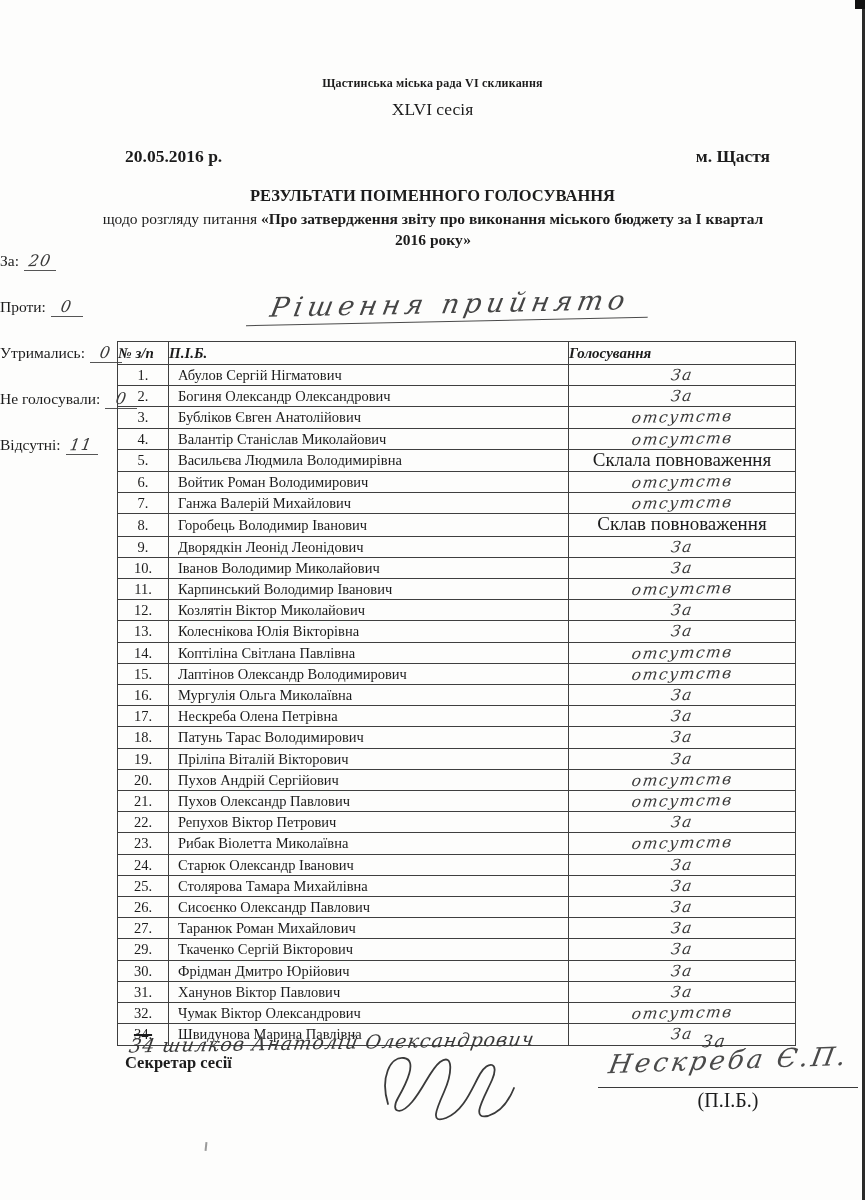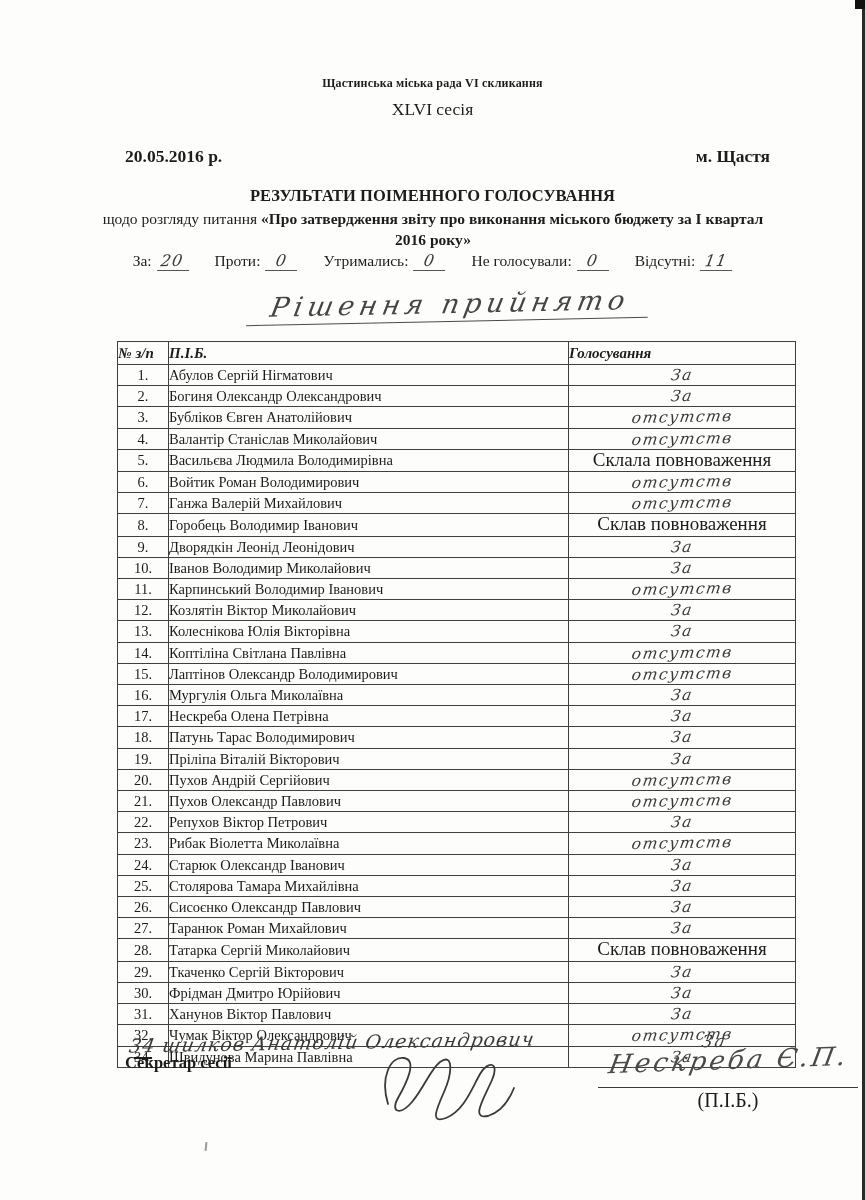--- a/index.html
+++ b/index.html
@@ -12,21 +12,21 @@
   .scan-edge-right{position:absolute; left:862px; top:0; width:3px; height:1200px; background:#2a2a2a;}
   .scan-corner{position:absolute; left:855px; top:0; width:10px; height:9px; background:#111;}
   .scan-tick{position:absolute; left:205px; top:1142px; width:2px; height:9px; background:#9a9a9a; transform:rotate(6deg);}
 
   .council-title{position:absolute; left:0; top:76px; width:865px; text-align:center; font-weight:bold; font-size:12px; letter-spacing:.2px;}
   .session-title{position:absolute; left:0; top:99px; width:865px; text-align:center; font-weight:normal; font-size:17.5px;}
   .date-row{position:absolute; left:125px; top:146px; width:645px; display:flex; justify-content:space-between; font-weight:bold; font-size:17.5px;}
   .main-heading{position:absolute; left:0; top:186px; width:865px; text-align:center; font-weight:bold; font-size:16.5px;}
   .subject{position:absolute; left:88px; top:208px; width:690px; text-align:center; font-size:15.5px; line-height:21px;}
   .subject b{font-weight:bold;}
-  .tally{position:absolute; left:0; top:251px; width:865px; display:flex; justify-content:center; gap:26px; font-size:15.5px;}
+  .tally{position:absolute; left:0; top:251px; width:865px; display:flex; justify-content:center; gap:26px; font-size:15.5px;flex-direction:column;}
   .tally-item{display:flex; align-items:baseline; gap:5px;}
   .tally-value{display:inline-block; min-width:32px; text-align:center; border-bottom:1.2px solid #555;}
 
   .hand{
     font-family:"DejaVu Serif", serif; font-style:italic; color:#3a3a3a;
     transform:skewX(-10deg) rotate(-1deg); display:inline-block;
   }
   .hand-num{font-size:16px; letter-spacing:1px;}
 
   .decision{
@@ -42,21 +42,21 @@
   }
   .vote-table col.c-num{width:51px;}
   .vote-table col.c-name{width:400px;}
   .vote-table col.c-vote{width:227px;}
   .vote-table th, .vote-table td{
     border:1.4px solid #3f3f3f; padding:0; height:20.2px; line-height:20.2px;
     overflow:visible; white-space:nowrap;
   }
   .vote-table th{height:22px; line-height:22px; font-weight:bold; font-style:italic; text-align:left; font-size:15px;}
   td.cell-num{text-align:center;}
-  td.cell-name{text-align:left;}
+  td.cell-name{padding-left:9px; text-align:left;}
   td.cell-vote{text-align:center;}
   td.cell-vote .hand{font-size:15.5px; letter-spacing:1.5px;}
   td.cell-vote .print{font-size:19px;}
   .struck{text-decoration:line-through; text-decoration-thickness:1.5px;}
 
   .extra-row{position:absolute; left:130px; top:1031px; width:665px; height:26px;}
   .extra-name{position:absolute; left:0; top:0; font-size:19px; letter-spacing:1px;}
   .extra-vote{position:absolute; left:572px; top:0; font-size:17px; letter-spacing:2px;}
 
   .secretary-label{position:absolute; left:125px; top:1053px; font-weight:bold; font-size:16.5px;}
@@ -260,25 +260,20 @@
           <td class="cell-num"><span>26.</span></td>
           <td class="cell-name">Сисоєнко Олександр Павлович</td>
           <td class="cell-vote"><span class="hand">За</span></td>
         </tr>
         <tr>
           <td class="cell-num"><span>27.</span></td>
           <td class="cell-name">Таранюк Роман Михайлович</td>
           <td class="cell-vote"><span class="hand">За</span></td>
         </tr>
         <tr>
-          <td class="cell-num"><span>28.</span></td>
-          <td class="cell-name">Татарка Сергій Миколайович</td>
-          <td class="cell-vote"><span class="print">Склав повноваження</span></td>
-        </tr>
-        <tr>
           <td class="cell-num"><span>29.</span></td>
           <td class="cell-name">Ткаченко Сергій Вікторович</td>
           <td class="cell-vote"><span class="hand">За</span></td>
         </tr>
         <tr>
           <td class="cell-num"><span>30.</span></td>
           <td class="cell-name">Фрідман Дмитро Юрійович</td>
           <td class="cell-vote"><span class="hand">За</span></td>
         </tr>
         <tr>

